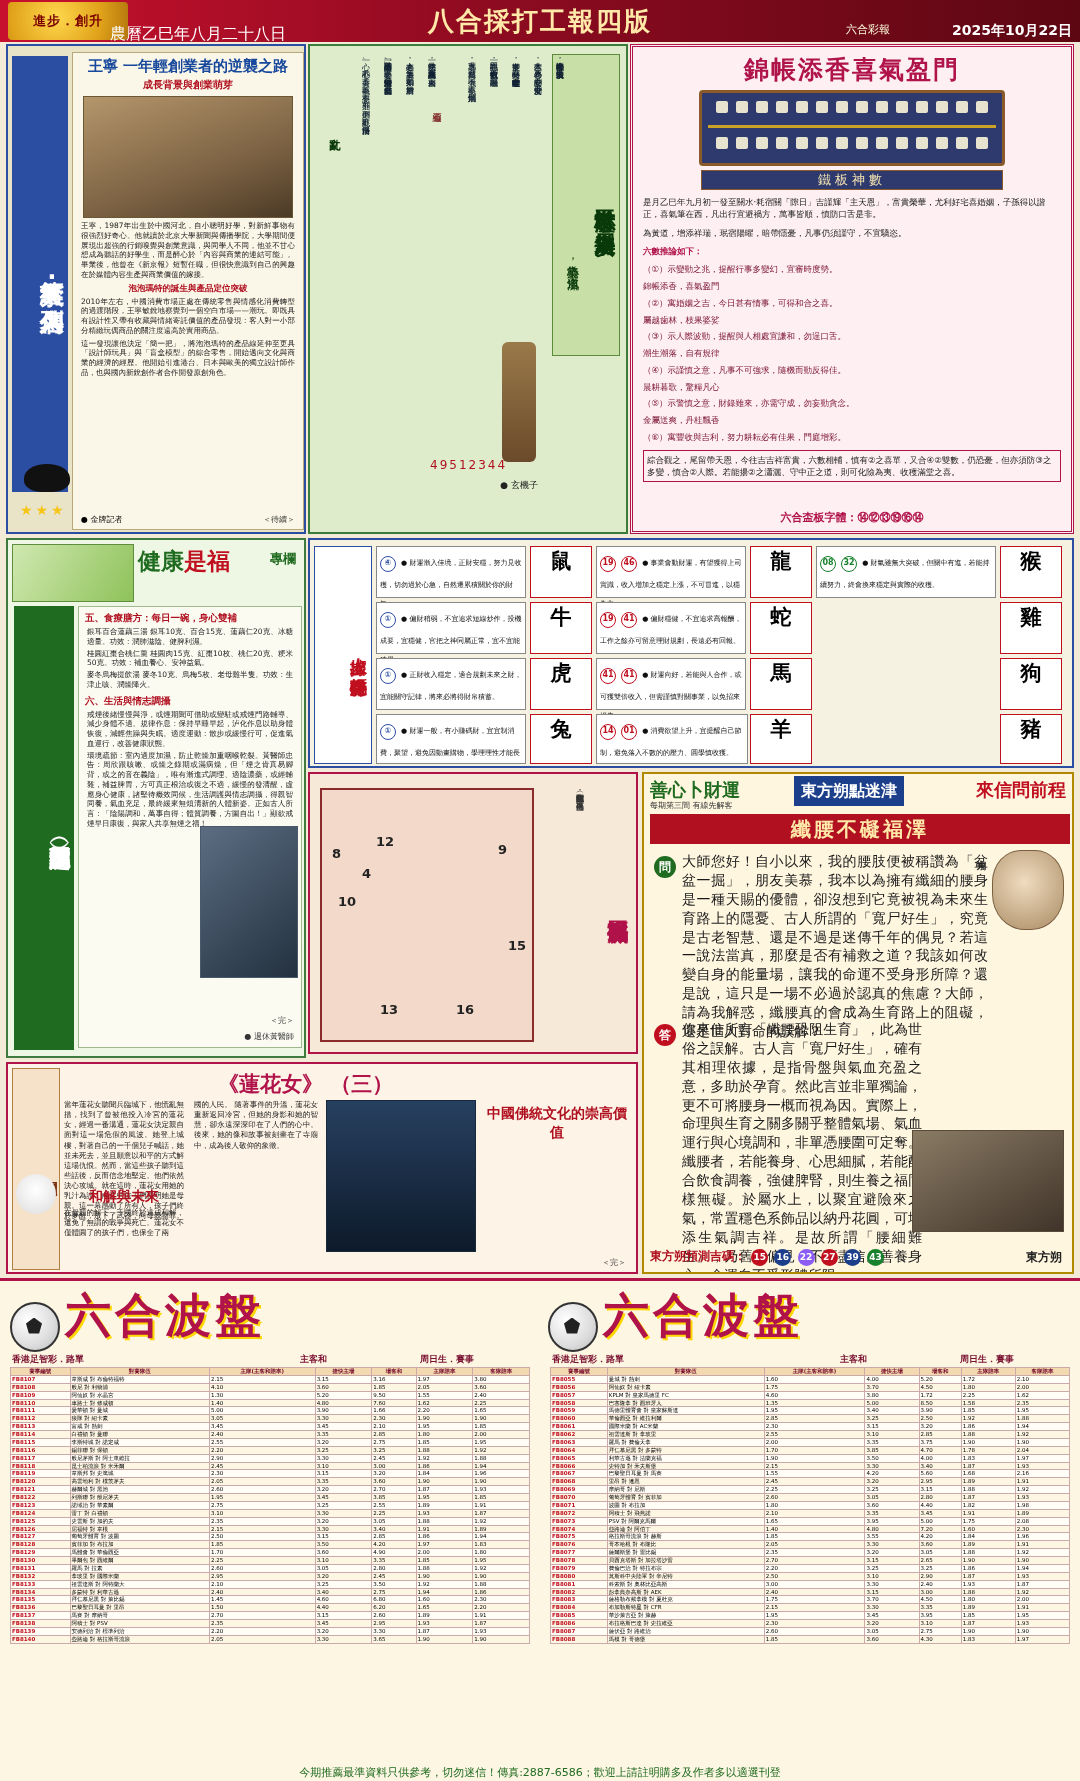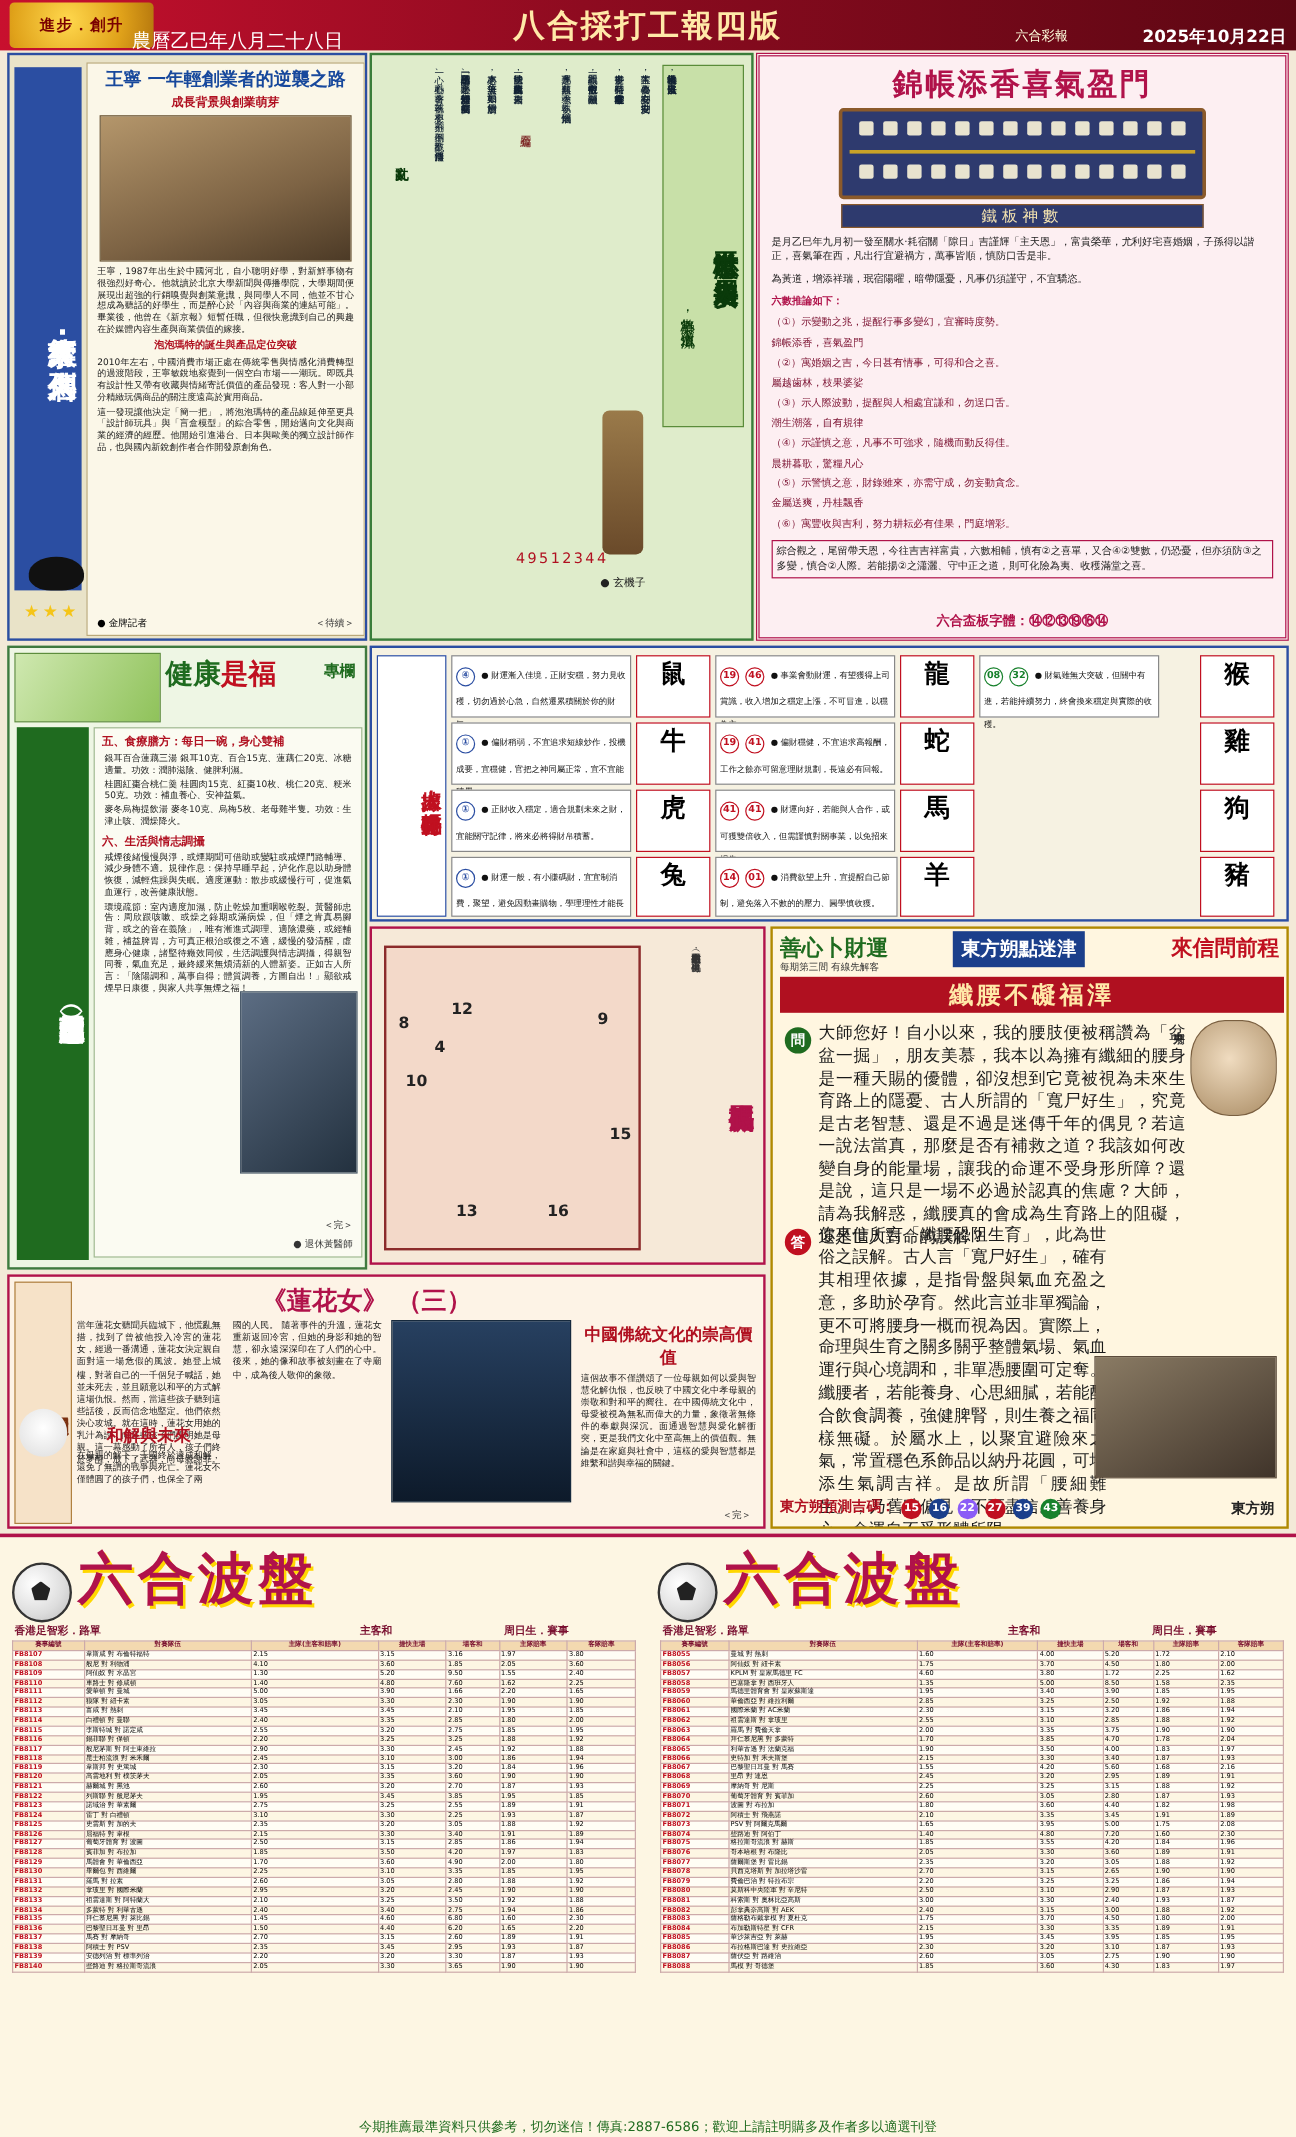--- a/index.html
+++ b/index.html
@@ -263,21 +263,21 @@
       <div class="zname">鼠</div>
     </div>
     <div class="zcell" style="left:286px;top:6px;width:150px;height:52px;padding:3px;">
       <span class="zcircle red">19</span>
       <span class="zcircle red">46</span>
       <span class="ztext">● 事業會動財運，有望獲得上司賞識，收入增加之穩定上漲，不可冒進，以穩為主。</span>
     </div>
     <div class="zbox" style="left:440px;top:6px;height:52px;">
       <div class="zname">龍</div>
     </div>
-    <div class="zcell" style="left:506px;top:6px;width:150px;height:52px;padding:3px;">
+    <div class="zcell" style="left:506px;top:6px;width:180px;height:52px;padding:3px;">
       <span class="zcircle green">08</span>
       <span class="zcircle green">32</span>
       <span class="ztext">● 財氣雖無大突破，但關中有進，若能持續努力，終會換來穩定與實際的收穫。</span>
     </div>
     <div class="zbox" style="left:690px;top:6px;height:52px;">
       <div class="zname">猴</div>
     </div>
 
     <div class="zcell" style="left:66px;top:62px;width:150px;height:52px;padding:3px;">
       <span class="zcircle">①</span>
@@ -395,21 +395,20 @@
       <h5>和解與未來</h5>
       <div class="col" style="position:static;">在母親的解下，千國終於達成和解，還免了無謂的戰爭與死亡。蓮花女不僅體圓了的孩子們，也保全了兩</div>
     </div>
     <div class="col" style="left:186px;width:124px;">
       <span>國的人民。</span>
       <span>隨著事件的升溫，蓮花女重新返回冷宮，但她的身影和她的智慧，卻永遠深深印在了人們的心中。後來，她的像和故事被刻畫在了寺廟中，成為後人敬仰的象徵。</span>
     </div>
     <div class="pic"></div>
     <div class="col" style="left:476px;width:146px;">
       <h5>中國佛統文化的崇高價值</h5>
-      <span>這個故事不僅讚頌了一位母親如何以愛與智慧化解仇恨，也反映了中國文化中孝母親的崇敬和對和平的嚮往。在中國傳統文化中，母愛被視為無私而偉大的力量，象徵著無條件的奉獻與深沉。面通過智慧與愛化解衝突，更是我們文化中至高無上的價值觀。無論是在家庭與社會中，這樣的愛與智慧都是維繫和諧與幸福的關鍵。</span>
     </div>
     <div class="end">＜完＞</div>
   </div>
 
   <div class="panel" id="panelI">
     <div class="abs lotto-hdr" style="left:10px;">
       <span class="soccer"></span>
       <span class="lotto-title">六合波盤</span>
     </div>
     <div class="abs lotto-hdr" style="left:548px;">

